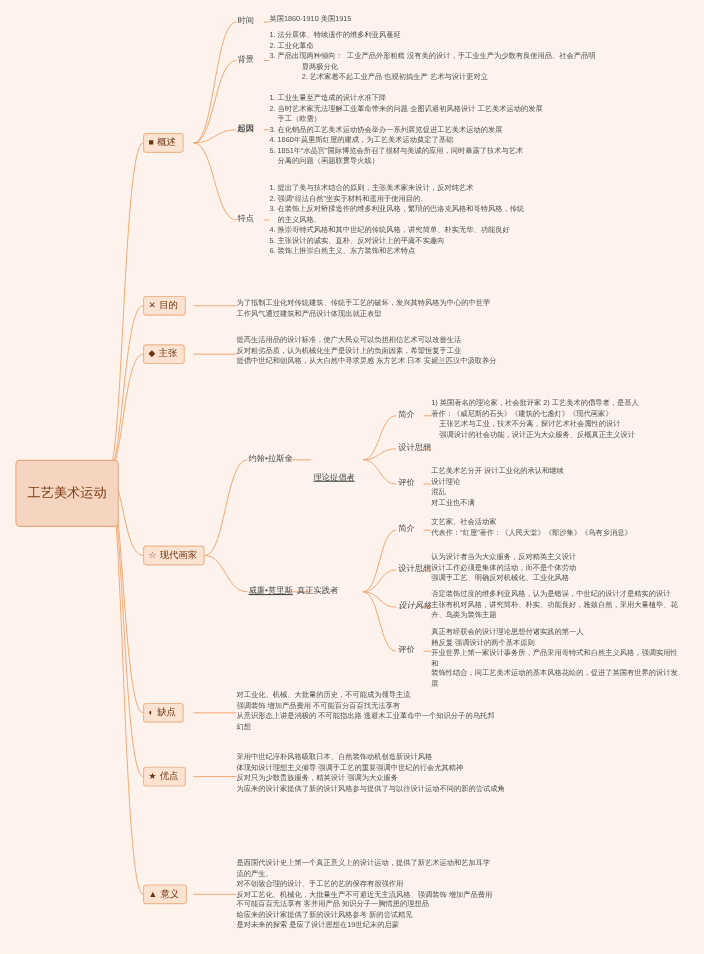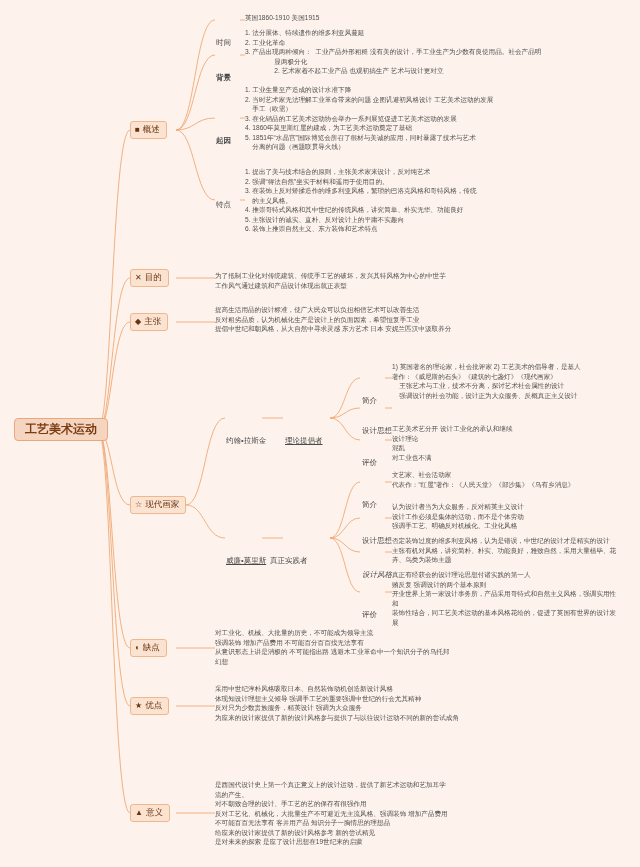--- a/index.html
+++ b/index.html
@@ -11,23 +11,23 @@
     overflow:hidden;
     position:relative;
   }
   #mindmap{position:absolute;left:0;top:0;width:640px;height:867px;}
   svg.links{position:absolute;left:0;top:0;width:640px;height:867px;pointer-events:none;}
   .node{position:absolute;box-sizing:border-box;}
   .root{
     background:#f6d5c0;
     border:1px solid #e8a87c;
     border-radius:4px;
-    padding:2px 10px;
+    padding:21px 10px;
     font-size:12px;
-    font-weight:bold;
+    font-weight:normal;
     color:#7a3b13;
     white-space:nowrap;
   }
   .branch{
     font-size:8.5px;
     color:#6b3410;
     white-space:nowrap;
     background:#fbe3d2;
     border:1px solid #f0b68d;
     border-radius:3px;
@@ -35,21 +35,20 @@
     display:flex;
     align-items:center;
     gap:3px;
   }
   .branch .ico{font-size:8px;line-height:1;}
   .sub{
     font-size:7.5px;
     color:#4a4a4a;
     white-space:nowrap;
     padding:1px 2px;
-    margin-top:24px;
   }
   .leaf{
     font-size:6.6px;
     color:#4f4f4f;
     line-height:1.45;
     white-space:pre-wrap;
   }
   .leaf-wide{width:300px;}
   .leaf-mid{width:225px;}
 </style>
@@ -135,54 +134,54 @@
   <span>优点</span>
 </div>
 <div class="node branch" style="left:130px;top:804px;">
   <span class="ico">▲</span>
   <span>意义</span>
 </div>
 
 <div class="node sub" style="left:214px;top:13px;">时间</div>
 <div class="node leaf leaf-wide" style="left:245px;top:13px;">英国1860-1910 美国1915</div>
 
-<div class="node sub" style="left:214px;top:48px;font-weight:bold;">背景</div>
+<div class="node sub" style="left:214px;top:48px;">背景</div>
 <div class="node leaf leaf-wide" style="left:245px;top:28px;">1. 法分展体、特续遗作的维多利亚风蔓延
 2. 工业化革命
 3. 产品出现两种倾向：  工业产品外形粗糙 没有美的设计，手工业生产为少数有良使用品。社会产品明
                 显两极分化
                 2. 艺术家着不起工业产品 也观初搞生产 艺术与设计更对立</div>
 
 <div class="node sub" style="left:214px;top:111px;font-weight:bold;">起因</div>
 <div class="node leaf leaf-wide" style="left:245px;top:85px;">1. 工业生量至产造成的设计水准下降
 2. 当时艺术家无法理解工业革命带来的问题 企图讥避初风格设计 工艺美术运动的发展
     手工（欧需）
 3. 在化销品的工艺美术运动协会举办一系列展览促进工艺美术运动的发展
 4. 1860年莫里斯红屋的建成，为工艺美术运动奠定了基础
 5. 1851年“水晶宫”国际博览会所召了很材与美诚的应用，同时暴露了技术与艺术
     分离的问题（画题联贯导火线）</div>
 
-<div class="node sub" style="left:214px;top:175px;">特点</div>
+<div class="node sub" style="left:214px;top:193px;">特点</div>
 <div class="node leaf leaf-wide" style="left:245px;top:167px;">1. 提出了美与技术结合的原则，主张美术家来设计，反对纯艺术
 2. 强调“得法自然”坐实于材料和遥用于使用目的。
 3. 在装饰上反对矫揉造作的维多利亚风格，繁琐的巴洛克风格和哥特风格，传统
     的主义风格。
 4. 推崇哥特式风格和其中世纪的传统风格，讲究简单、朴实无华、功能良好
 5. 主张设计的诚实、直朴、反对设计上的平庸不实趣向
 6. 装饰上推崇自然主义、东方装饰和艺术特点</div>
 
 <div class="node leaf leaf-wide" style="left:215px;top:271px;">为了抵制工业化对传统建筑、传统手工艺的破坏，发兴其特风格为中心的中世芋
 工作风气通过建筑和产品设计体现出就正表型</div>
 
 <div class="node leaf leaf-wide" style="left:215px;top:305px;">提高生活用品的设计标准，使广大民众可以负担相信艺术可以改善生活
 反对粗劣品质，认为机械化生产是设计上的负面因素，希望恒复手工业
 提倡中世纪和朝风格，从大自然中寻求灵感 东方艺术 日本 安妮兰匹汉中汲取养分</div>
 
 <div class="node sub" style="left:224px;top:411px;">约翰•拉斯金</div>
-<div class="node sub" style="left:283px;top:411px;text-decoration:underline;">理论提倡者</div>
+<div class="node sub" style="left:283px;top:428px;text-decoration:underline;">理论提倡者</div>
 
 <div class="node sub" style="left:360px;top:371px;">简介</div>
 <div class="node leaf leaf-mid" style="left:392px;top:362px;">1) 英国著名的理论家，社会批评家 2) 工艺美术的倡导者，是基人
 著作：《威尼斯的石头》《建筑的七盏灯》《现代画家》
     王张艺术与工业，技术不分离，探讨艺术社会属性的设计
     强调设计的社会功能，设计正为大众服务、反概真正主义设计</div>
 
 <div class="node sub" style="left:360px;top:401px;">设计思想</div>
 
 <div class="node sub" style="left:360px;top:433px;">评价</div>

